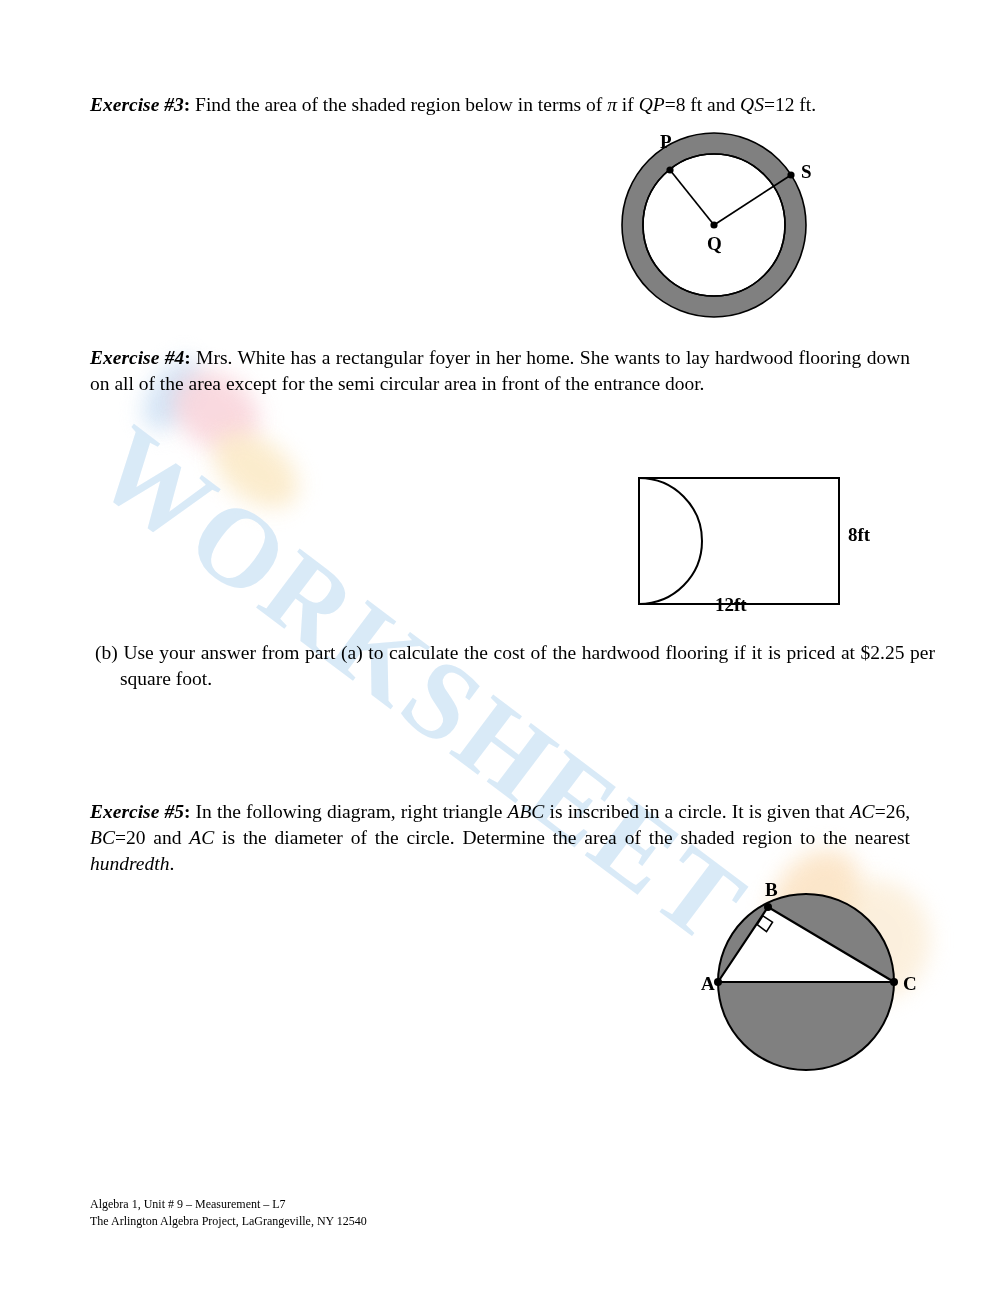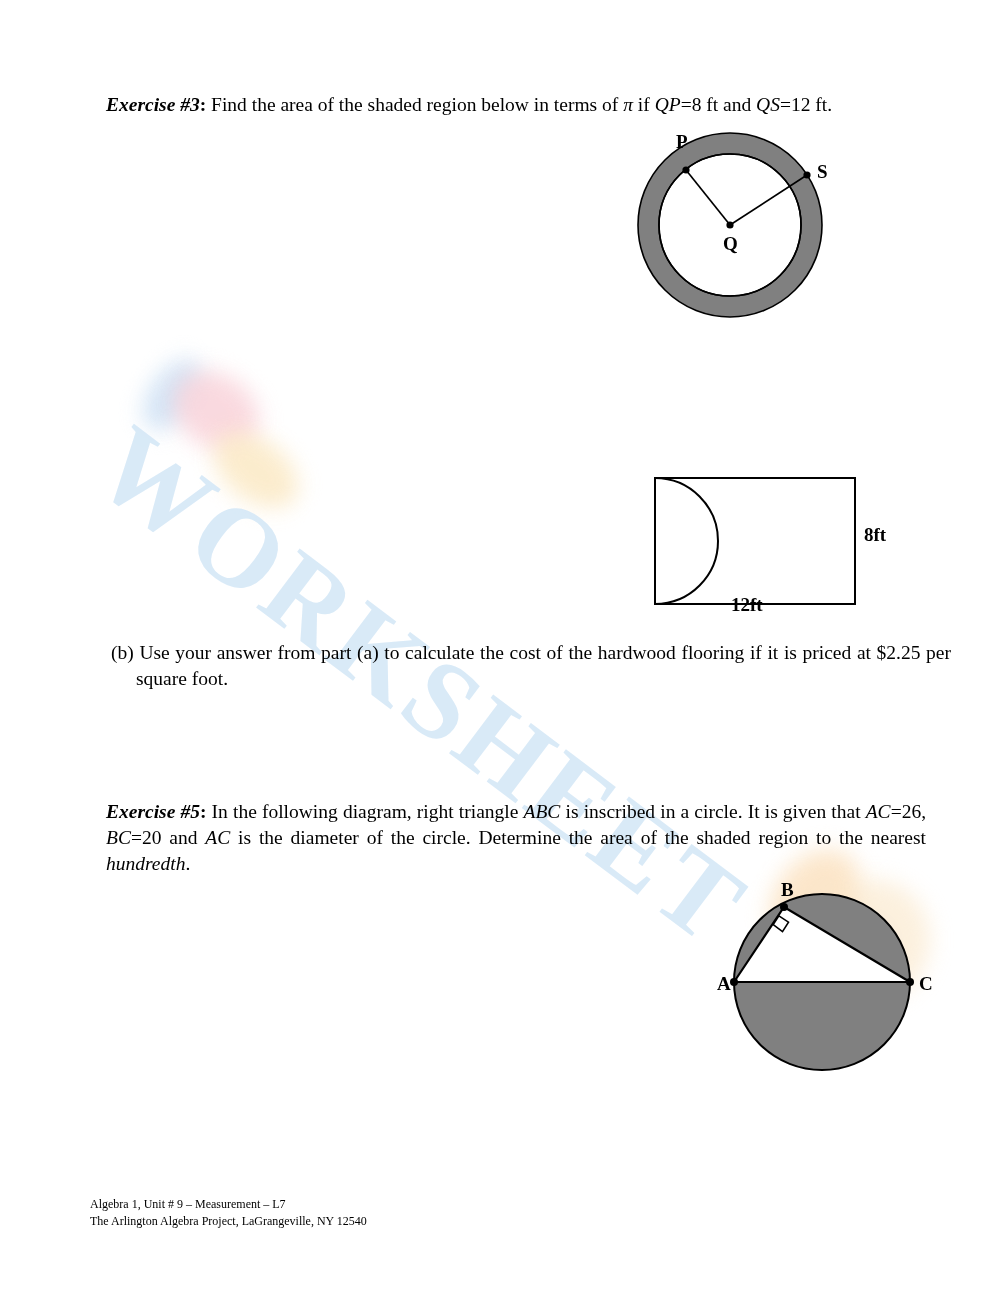--- a/index.html
+++ b/index.html
@@ -75,21 +75,20 @@
     width: 110px; height: 120px;
     background: #fae6c7;
     opacity: .6;
   }
 
   
   #content {
     position: absolute;
     inset: 0;
     z-index: 2;
-    margin-left: 16px;
   }
 
   .block {
     position: absolute;
     font-size: 19.5px;
     line-height: 1.33;
     text-align: justify;
     text-justify: inter-word;
   }
   .ex-label {
@@ -164,20 +163,24 @@
 
       <circle cx="100" cy="100" r="3.6" fill="#000000"></circle>
       <circle cx="56" cy="45" r="3.6" fill="#000000"></circle>
       <circle cx="177" cy="50" r="3.6" fill="#000000"></circle>
     </svg>
     <div class="figlabel bold" style="left:46px; top:6px;">P</div>
     <div class="figlabel bold" style="left:93px; top:108px;">Q</div>
     <div class="figlabel bold" style="left:187px; top:36px;">S</div>
   </div>
 
+  <div class="block" style="left:90px; top:345px; width:820px;">
+    <span class="ex-label"><span>Exercise #4</span><span class="num">:</span></span>
+    <span>Mrs. White has a rectangular foyer in her home.  She wants to lay hardwood flooring down on all of the area except for the semi circular area in front of the entrance door.</span>
+  </div>
 
 
   <div class="fig" style="left:630px; top:470px; width:230px; height:150px;">
     <svg width="230" height="150" viewBox="0 0 230 150">
       <rect x="9" y="8" width="200" height="126" fill="#ffffff" stroke="#000000" stroke-width="2"></rect>
 
       <path d="M 9 8 A 63 63 0 0 1 9 134" fill="none" stroke="#000000" stroke-width="2"></path>
     </svg>
     <div class="figlabel" style="left:218px; top:54px;">8ft</div>
     <div class="figlabel" style="left:85px; top:124px;">12ft</div>

